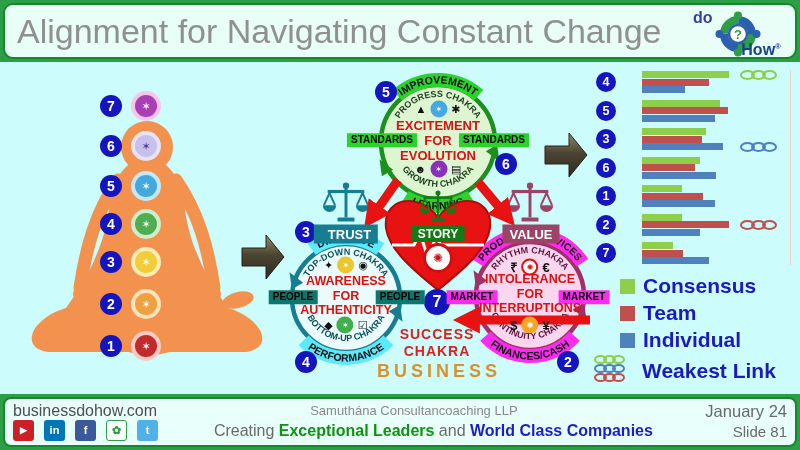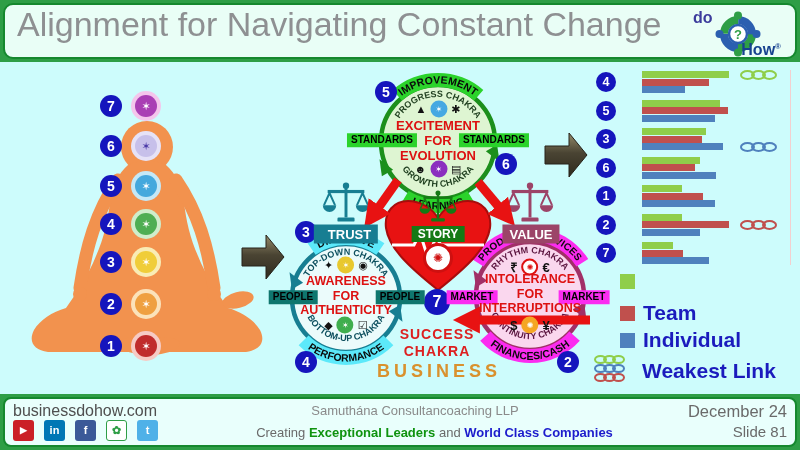--- a/index.html
+++ b/index.html
@@ -2,21 +2,21 @@
 <html><head>
 <meta charset="utf-8">
 <style>
   html,body{margin:0;padding:0;background:#555;}
   *{box-sizing:border-box;}
   .slide{position:relative;width:800px;height:450px;overflow:hidden;
          font-family:"Liberation Sans",sans-serif;background:#cdfcfc;}
   
   .titlebar{position:absolute;left:0;top:0;width:800px;height:62px;background:#2e9e46;padding:3px;}
   .title-inner{position:relative;width:100%;height:100%;background:#e9fef6;
-               border:2px solid #15882e;border-radius:10px;display:flex;align-items:flex-start;}
+               border:2px solid #15882e;border-radius:10px;display:flex;align-items:center;}
   .title-text{font-size:34px;color:#8e9092;padding-left:12px;white-space:nowrap;letter-spacing:0;}
   .logo{position:absolute;right:6px;top:2px;width:100px;height:54px;}
   .logo-do{position:absolute;left:4px;top:2px;font-size:16px;font-weight:bold;color:#3c3c9c;}
   .logo-how{position:absolute;right:8px;bottom:2px;font-size:16px;font-weight:bold;color:#16418f;}
   .logo-reg{font-size:8px;vertical-align:super;}
   .logo-ic{position:absolute;left:26px;top:4px;}
   
   .main{position:absolute;left:0;top:62px;width:800px;height:332px;background:#cdfcfc;}
   .vector{position:absolute;left:0;top:0;}
   .num{position:absolute;width:22px;height:22px;border-radius:50%;background:#1515bd;color:#fff;
@@ -65,21 +65,21 @@
   .footer{position:absolute;left:0;top:394px;width:800px;height:56px;background:#2e9e46;padding:3px;}
   .footer-inner{width:100%;height:100%;background:#e9fffc;border:2px solid #15882e;border-radius:8px;
                 display:flex;justify-content:space-between;align-items:stretch;padding:2px 8px;}
   .f-left{width:175px;display:flex;flex-direction:column;justify-content:space-between;padding:1px 0 3px 0;}
   .f-site{font-size:16px;color:#4f4f4f;}
   .f-social{display:flex;gap:10px;}
   .s-tile{width:21px;height:21px;border-radius:3px;display:flex;align-items:center;justify-content:center;
           color:#fff;font-weight:bold;font-size:11px;line-height:1;cursor:pointer;}
   .f-center{flex:1;display:flex;flex-direction:column;align-items:center;justify-content:space-between;padding:2px 0 3px 0;}
   .f-org{font-size:13px;color:#8a8a8a;}
-  .f-tag{font-size:13px;color:#6a6a6a;white-space:nowrap;margin-left:39px;}
+  .f-tag{font-size:16px;color:#6a6a6a;white-space:nowrap;margin-left:39px;}
   .f-tag .tg-green{color:#0f930f;font-weight:bold;}
   .f-tag .tg-blue{color:#1c1ccc;font-weight:bold;}
   .f-right{width:145px;text-align:right;display:flex;flex-direction:column;justify-content:space-between;padding:1px 0 3px 0;}
   .f-date{font-size:16.5px;color:#6a6a6a;}
   .f-slide{font-size:15px;color:#6a6a6a;}
   
   .arc-hl{font-family:"Liberation Sans",sans-serif;font-weight:bold;font-size:10.5px;fill:#0a0a0a;}
   .arc-hl-sm{font-size:10px;}
   .arc-in{font-family:"Liberation Sans",sans-serif;font-weight:bold;font-size:9px;}
   .in-green{fill:#1d3d1d;} .in-teal{fill:#0d4f5e;} .in-maroon{fill:#5c1640;}
@@ -422,20 +422,21 @@
           <div class="num num-sm" style="left: 0px; top: 2px;">7</div>
           <div class="bar" style="left: 46px; top: 1px; width: 31.35px; background: rgb(143, 206, 74);"></div>
           <div class="bar" style="left: 46px; top: 8.5px; width: 40.85px; background: rgb(192, 80, 77);"></div>
           <div class="bar" style="left: 46px; top: 16px; width: 66.5px; background: rgb(79, 129, 189);"></div>
         </div>
       </div>
     <div class="chart-edge"></div>
 
     <div class="legend-item" style="left:620px;top:212px;">
       <span class="legend-sq" style="background: rgb(143, 206, 74);"></span>
+      <span class="legend-txt">Consensus</span>
     </div>
     <div class="legend-item" style="left:620px;top:239px;">
       <span class="legend-sq" style="background: rgb(192, 80, 77);"></span>
       <span class="legend-txt">Team</span>
     </div>
     <div class="legend-item" style="left:620px;top:266px;text-align:center;">
       <span class="legend-sq" style="background: rgb(79, 129, 189);"></span>
       <span class="legend-txt">Individual</span>
     </div>
     <div class="chain-stack" style="top:293px;">
@@ -470,18 +471,18 @@
             <span class="s-tile" style="background: rgb(59, 89, 152);">f</span>
             <span class="s-tile" style="background: rgb(255, 255, 255); color: rgb(46, 158, 70); border: 1.5px solid rgb(46, 158, 70);">✿</span>
             <span class="s-tile" style="background: rgb(79, 177, 232);">t</span>
           </span>
       </div>
       <div class="f-center">
         <span class="f-org">Samuthána Consultancoaching LLP</span>
         <span class="f-tag"><span>Creating </span><span class="tg-green">Exceptional Leaders</span><span> and </span><span class="tg-blue">World Class Companies</span></span>
       </div>
       <div class="f-right">
-        <span class="f-date">December 24</span>
+        <span class="f-date">January 24</span>
         <span class="f-slide">Slide 81</span>
       </div>
     </div>
   </div>
 </div>
 
 </body></html>

